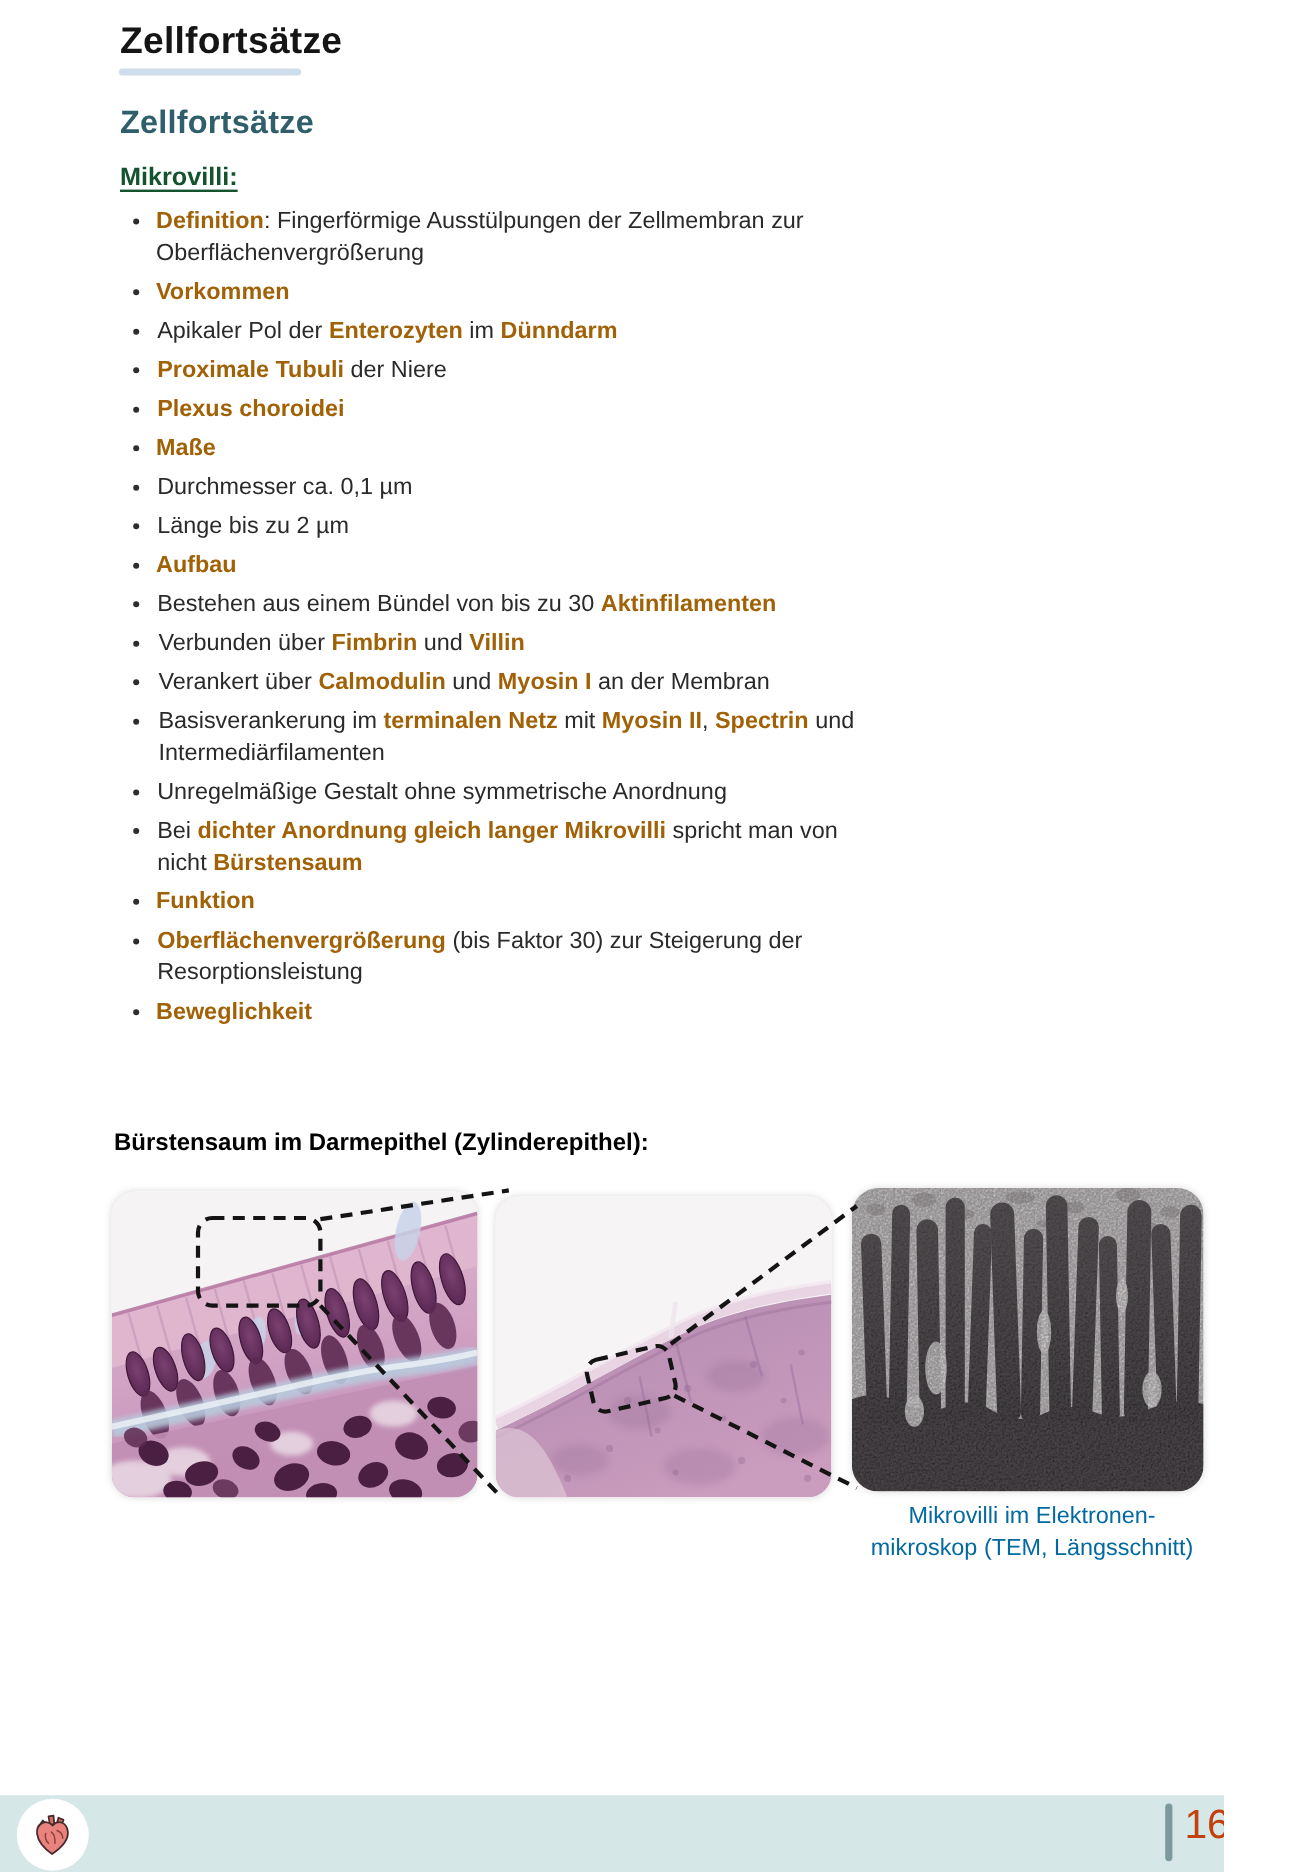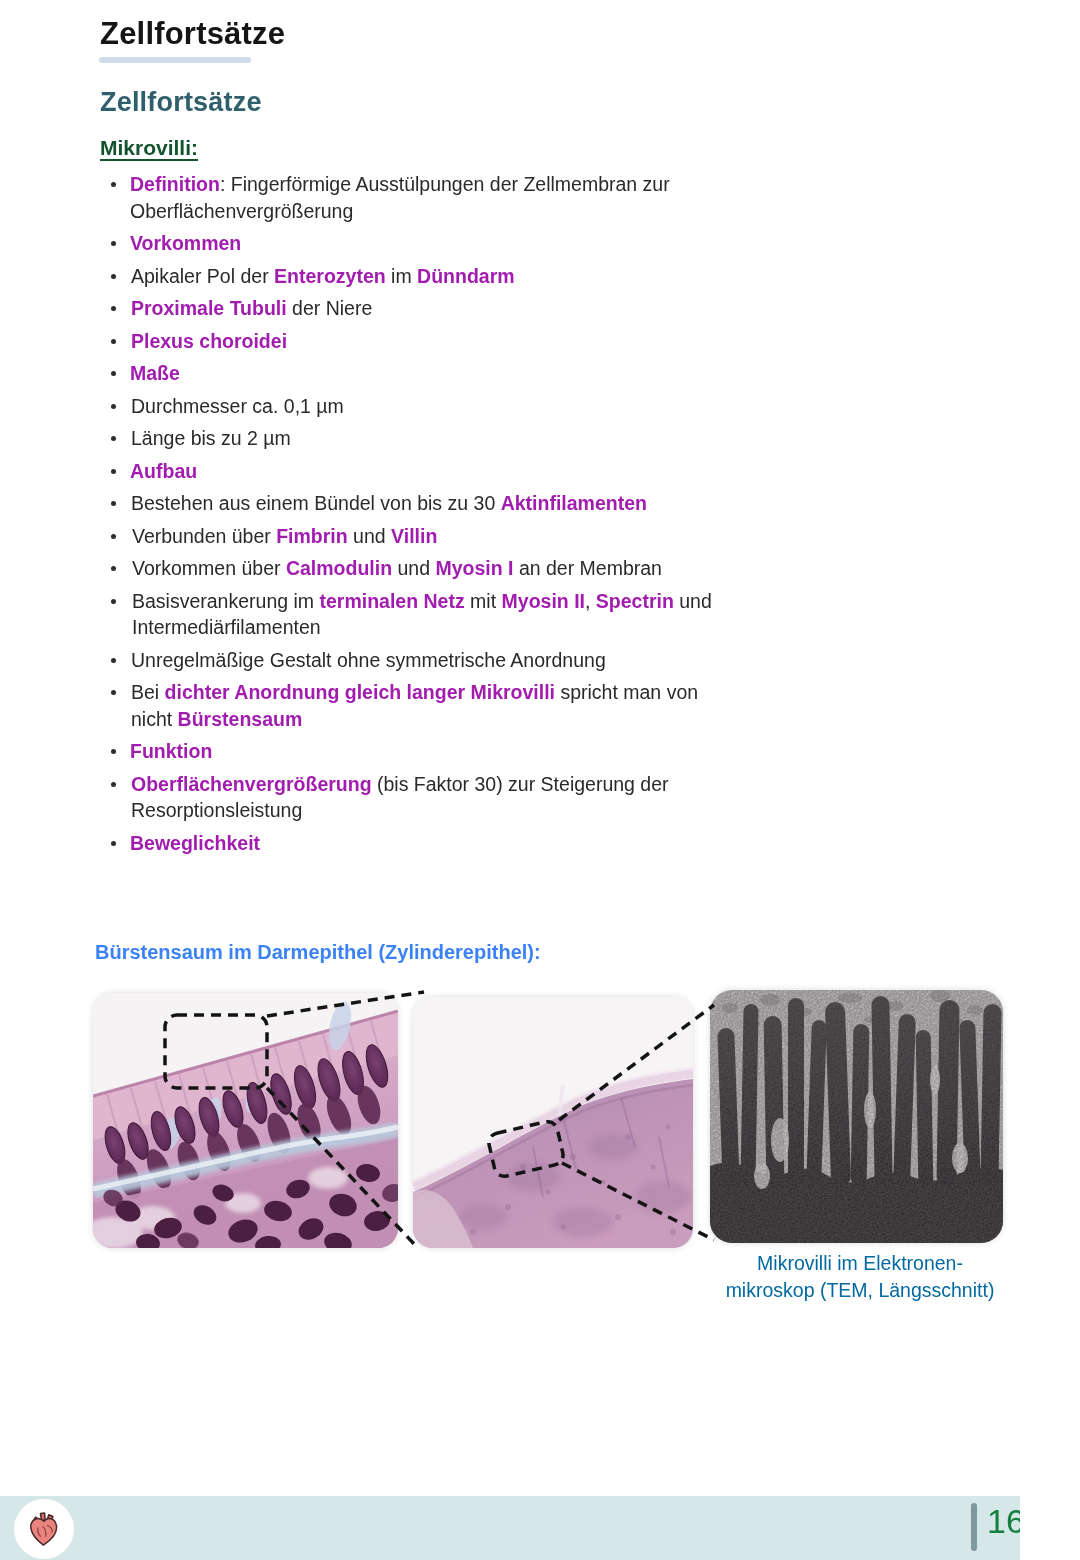--- a/index.html
+++ b/index.html
@@ -17,41 +17,41 @@
               text-underline-offset:4px;}
 
   ul.notes{position:absolute;left:107px;top:171px;width:890px;margin:0;padding:0;
            list-style:none;font-size:19.5px;line-height:26.5px;color:#2a2a2a;}
   ul.notes li{position:relative;margin:0 0 6px 0;}
   ul.notes li::before{content:"";position:absolute;left:4px;top:11px;width:5px;height:5px;
            border-radius:50%;background:#2d2d2d;}
   li.lvl1{margin-left:0;padding-left:23px;}
   li.lvl2{margin-left:33px;padding-left:24px;}
   li.lvl3{margin-left:60px;padding-left:25px;}
-  .b{font-weight:700;color:#a21caf;}
-
-  .figure-label{position:absolute;left:95px;top:941px;font-size:20px;font-weight:700;color:#3b82f6;}
+  .b{font-weight:700;color:#a16207;}
+
+  .figure-label{position:absolute;left:95px;top:941px;font-size:20px;font-weight:700;color:#000000;}
 
   .img-frame{position:absolute;overflow:hidden;box-shadow:0 0 6px rgba(60,60,70,.18);}
   .img-left{left:93px;top:993px;width:305px;height:255px;border-radius:20px;}
   .img-mid{left:413px;top:997px;width:280px;height:251px;border-radius:20px;}
   .img-right{left:710px;top:990px;width:293px;height:253px;border-radius:22px;}
   .img-frame svg{display:block;}
 
   .callout-overlay{position:absolute;left:0;top:980px;width:1080px;height:300px;pointer-events:none;}
   .dash{stroke:#141414;stroke-width:3.5;fill:none;stroke-dasharray:10 7;}
 
   .caption{position:absolute;left:660px;top:1250px;width:400px;text-align:center;
            font-size:19.5px;line-height:26.5px;color:#0369a1;}
 
   .footer{position:absolute;left:0;top:1496px;width:1080px;height:64px;background:#d6e7e8;}
   .footer-logo{position:absolute;left:14px;top:3px;width:60px;height:60px;border-radius:50%;
            background:#ffffff;display:flex;align-items:center;justify-content:center;}
   .page-bar{position:absolute;left:971px;top:7px;width:6px;height:48px;border-radius:3px;background:#7c999c;}
-  .page-number{position:absolute;left:987px;top:6px;font-size:34px;color:#15803d;
+  .page-number{position:absolute;left:987px;top:6px;font-size:34px;color:#c2410c;
            font-family:"Liberation Sans",sans-serif;}
 </style>
 </head>
 <body>
 
 <div class="page">
 
   <div class="main-title">Zellfortsätze</div>
   <div class="title-underline"></div>
   <div class="section-heading">Zellfortsätze</div>
@@ -62,21 +62,21 @@
       <li class="lvl1"><span class="b">Vorkommen</span></li>
       <li class="lvl2"><span>Apikaler Pol der </span><span class="b">Enterozyten</span><span> im </span><span class="b">Dünndarm</span></li>
       <li class="lvl2"><span class="b">Proximale Tubuli</span><span> der Niere</span></li>
       <li class="lvl2"><span class="b">Plexus choroidei</span></li>
       <li class="lvl1"><span class="b">Maße</span></li>
       <li class="lvl2"><span>Durchmesser ca. 0,1 µm</span></li>
       <li class="lvl2"><span>Länge bis zu 2 µm</span></li>
       <li class="lvl1"><span class="b">Aufbau</span></li>
       <li class="lvl2"><span>Bestehen aus einem Bündel von bis zu 30 </span><span class="b">Aktinfilamenten</span></li>
       <li class="lvl3"><span>Verbunden über </span><span class="b">Fimbrin</span><span> und </span><span class="b">Villin</span></li>
-      <li class="lvl3"><span>Vorkommen über </span><span class="b">Calmodulin</span><span> und </span><span class="b">Myosin I</span><span> an der Membran</span></li>
+      <li class="lvl3"><span>Verankert über </span><span class="b">Calmodulin</span><span> und </span><span class="b">Myosin I</span><span> an der Membran</span></li>
       <li class="lvl3"><span>Basisverankerung im </span><span class="b">terminalen Netz</span><span> mit </span><span class="b">Myosin II</span><span>, </span><span class="b">Spectrin</span><span> und</span><br><span>Intermediärfilamenten</span></li>
       <li class="lvl2"><span>Unregelmäßige Gestalt ohne symmetrische Anordnung</span></li>
       <li class="lvl2"><span>Bei </span><span class="b">dichter Anordnung gleich langer Mikrovilli</span><span> spricht man von</span><br><span>nicht </span><span class="b">Bürstensaum</span></li>
       <li class="lvl1"><span class="b">Funktion</span></li>
       <li class="lvl2"><span class="b">Oberflächenvergrößerung</span><span> (bis Faktor 30) zur Steigerung der</span><br><span>Resorptionsleistung</span></li>
       <li class="lvl1"><span class="b">Beweglichkeit</span></li>
     </ul>
 
   <div class="figure-label">Bürstensaum im Darmepithel (Zylinderepithel):</div>
 

